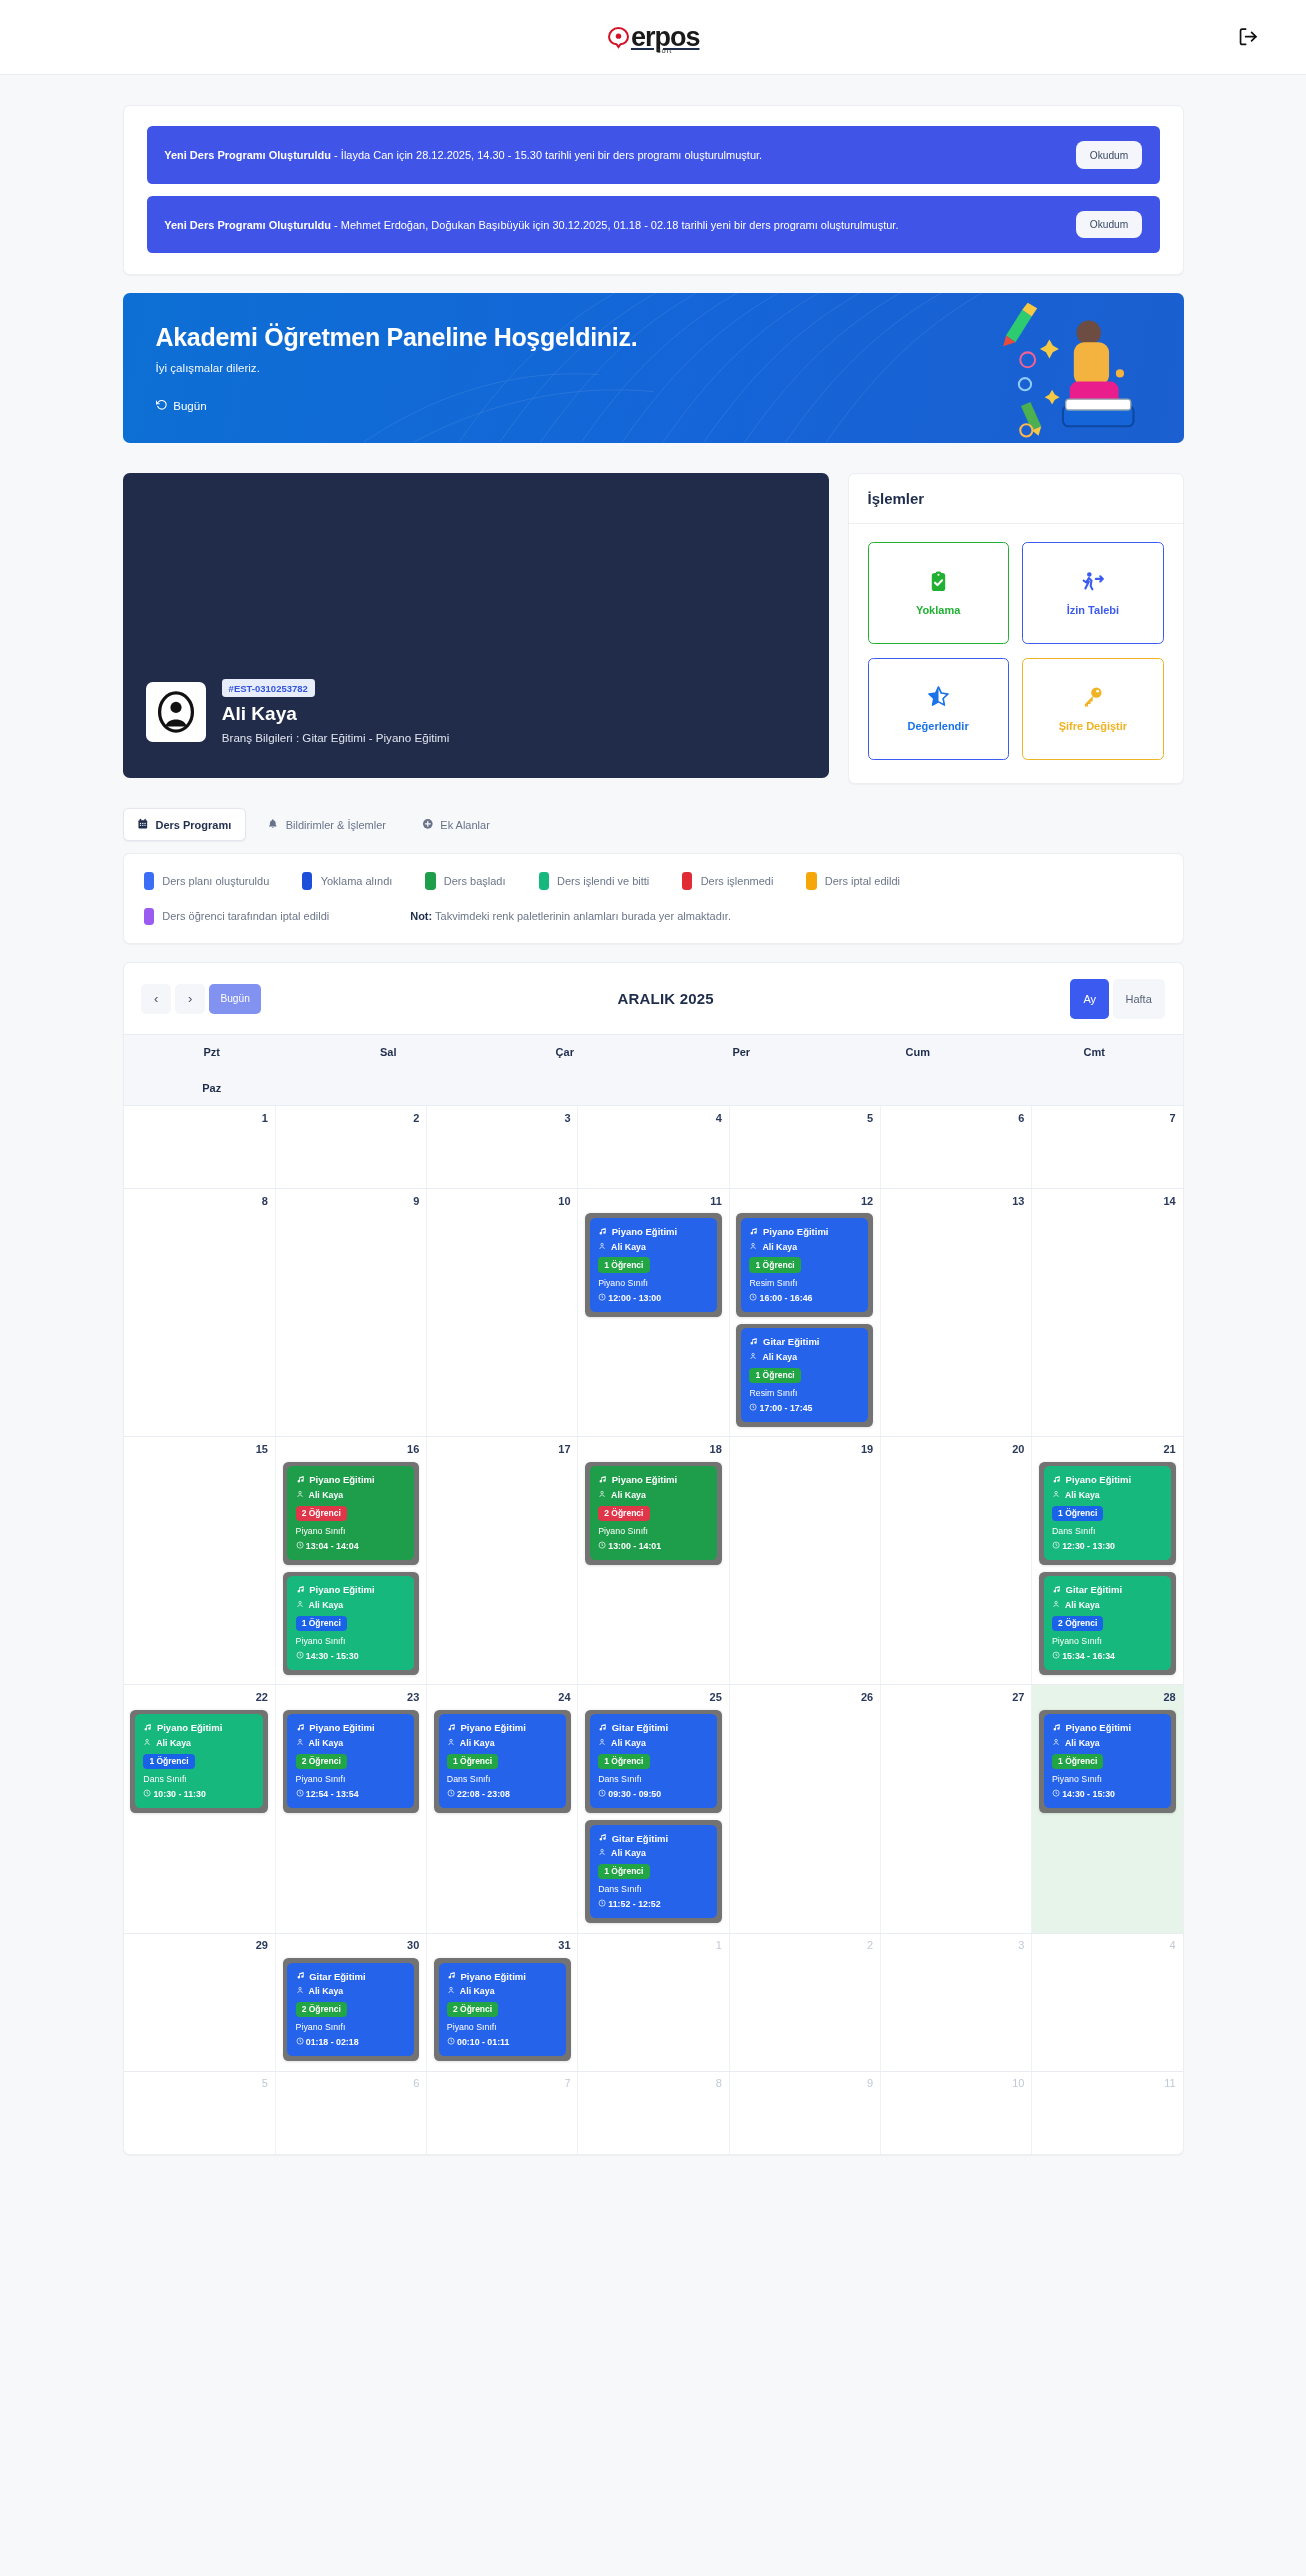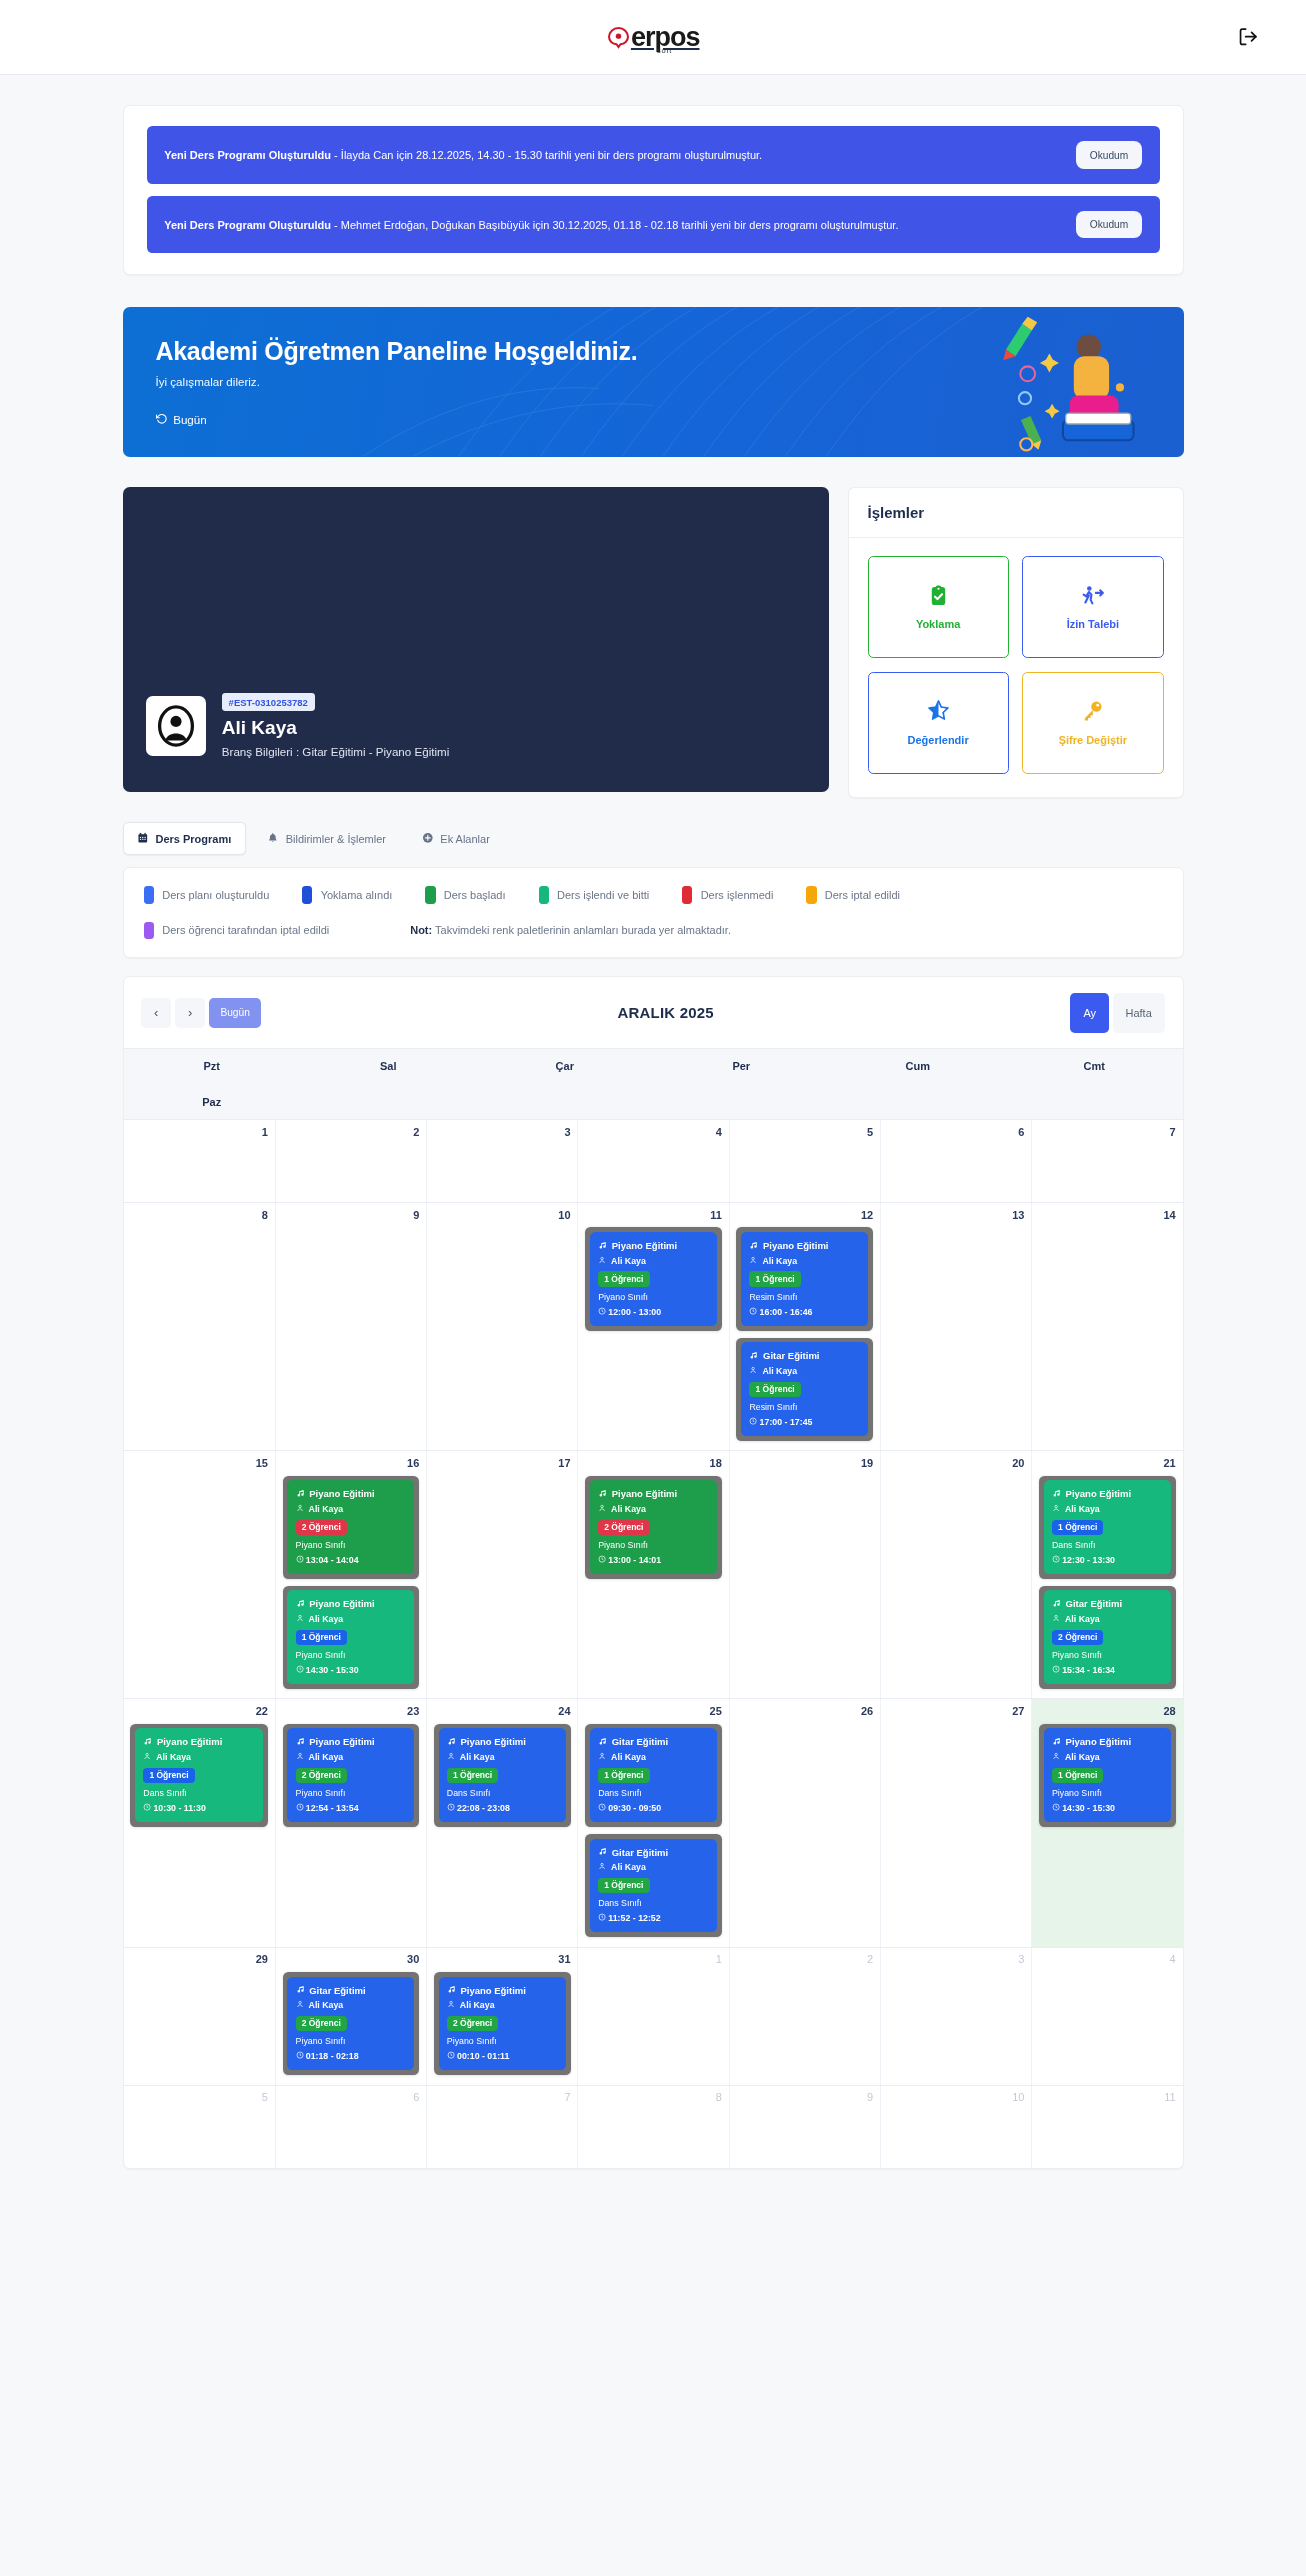--- a/index.html
+++ b/index.html
@@ -57,21 +57,21 @@
   .notif:last-child { margin-bottom: 0; }
   .notif-text b { font-weight: 700; }
   .notif-btn {
     background: #f4f6fb; color: #3a4a63; border: none; border-radius: 8px;
     padding: 8.2px 13.6px; font-size: 10.2px; cursor: pointer;
     font-family: "Liberation Sans", sans-serif;
   }
 
   
   .welcome {
-    margin-top: 32px; height: 150px; border-radius: 6.8px;
+    margin-top: 18px; height: 150px; border-radius: 6.8px;
     background: linear-gradient(100deg,#0d6fd4 0%, #1565d8 55%, #1b5fd0 100%);
     position: relative; overflow: hidden; color: #fff;
     padding: 30px 33px;
   }
   .welcome .arcs {
     position: absolute; inset: 0; opacity: .22;
   }
   .welcome h1 { font-size: 25px; font-weight: 700; letter-spacing: -0.3px; }
   .welcome p { font-size: 11.6px; margin-top: 9.5px; opacity: .95; }
   .welcome .today {

